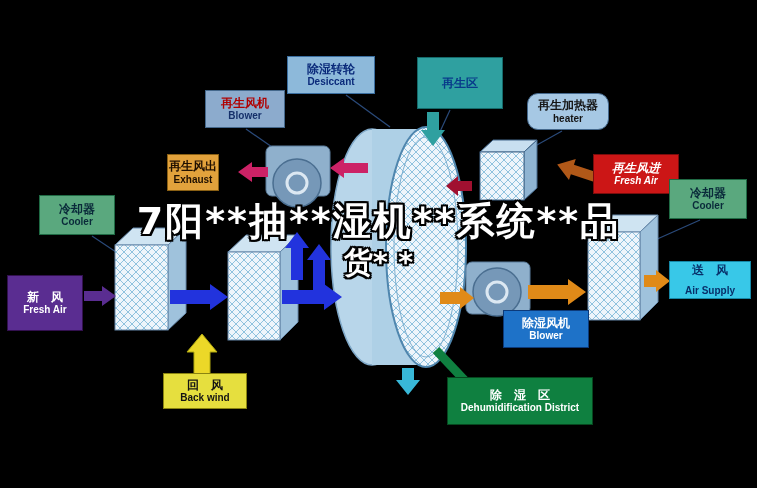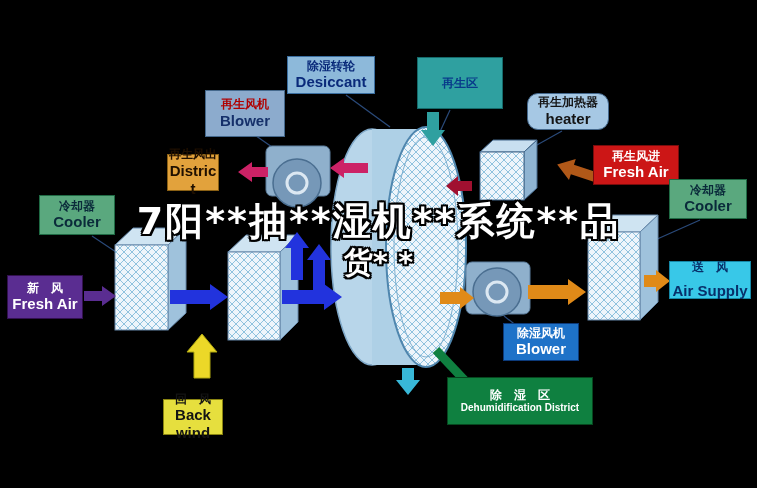--- a/index.html
+++ b/index.html
@@ -2,34 +2,34 @@
 <html><head>
 <meta charset="utf-8">
 <style>
   html,body{margin:0;padding:0;background:#fff;}
   #stage{position:relative;width:757px;height:488px;background:#000000;overflow:hidden;
          font-family:"Liberation Sans","DejaVu Sans",sans-serif;}
   #diagram-svg{position:absolute;left:0;top:0;z-index:10;}
   .label{position:absolute;display:flex;flex-direction:column;align-items:center;justify-content:center;
          border:1px solid #333;font-weight:bold;z-index:20;box-sizing:border-box;text-align:center;line-height:1.2;}
   .label .zh{font-size:12px;white-space:nowrap;}
-  .label .en{font-size:15px;word-break:break-word;}
+  .label .en{font-size:10px;word-break:break-word;}
   .lbl-desiccant{left:287px;top:56px;width:88px;height:38px;background:#8db9da;border-color:#3a6ea0;color:#0a2a7a;}
   .lbl-regeneration{left:417px;top:57px;width:86px;height:52px;background:#2fa0a0;border-color:#156a6a;color:#083a8a;align-items:center;}
-  .lbl-regen-blower{left:205px;top:90px;width:80px;height:47px;background:#8cabcd;border-color:#44688c;}
+  .lbl-regen-blower{left:205px;top:90px;width:80px;height:38px;background:#8cabcd;border-color:#44688c;}
   .lbl-regen-blower .zh{color:#b00000;} .lbl-regen-blower .en{color:#15306a;}
   .lbl-heater{left:527px;top:93px;width:82px;height:37px;background:#a6c8e4;border-color:#44688c;color:#141414;border-radius:11px;}
   .lbl-exhaust{left:167px;top:154px;width:52px;height:37px;background:#e2a23c;border-color:#8a6014;color:#201000;}
-  .lbl-regen-fresh{left:593px;top:145px;width:86px;height:40px;background:#cc1616;border-color:#7a0c0c;color:#ffffff;}
+  .lbl-regen-fresh{left:593px;top:154px;width:86px;height:40px;background:#cc1616;border-color:#7a0c0c;color:#ffffff;font-style:italic;}
   .lbl-cooler-left{left:39px;top:195px;width:76px;height:40px;background:#5aa87e;border-color:#1f6a44;color:#0a2a3a;}
   .lbl-cooler-right{left:669px;top:179px;width:78px;height:40px;background:#5aa87e;border-color:#1f6a44;color:#0a2a3a;}
-  .lbl-fresh-air{left:7px;top:275px;width:76px;height:44px;background:#5a2d91;border-color:#32104f;color:#ffffff;}
+  .lbl-fresh-air{left:7px;top:275px;width:76px;height:56px;background:#5a2d91;border-color:#32104f;color:#ffffff;}
   .lbl-air-supply{left:669px;top:261px;width:82px;height:38px;background:#38c8e8;border-color:#1588a8;color:#08306a;gap:8px;}
-  .lbl-back-wind{left:163px;top:399px;width:60px;height:36px;background:#e6df3e;border-color:#8a8410;color:#141414;}
-  .lbl-dehum-blower{left:503px;top:323px;width:76px;height:38px;background:#1e72c8;border-color:#0c3a7a;color:#ffffff;}
+  .lbl-back-wind{left:163px;top:373px;width:84px;height:36px;background:#e6df3e;border-color:#8a8410;color:#141414;}
+  .lbl-dehum-blower{left:503px;top:310px;width:86px;height:38px;background:#1e72c8;border-color:#0c3a7a;color:#ffffff;}
   .lbl-dehum-district{left:447px;top:377px;width:146px;height:48px;background:#0f8040;border-color:#06481f;color:#ffffff;}
   .lbl-dehum-district .en{font-size:10px;}
   .watermark{position:absolute;left:0;right:0;top:196px;z-index:50;text-align:center;pointer-events:none;
              font-family:"DejaVu Sans",sans-serif;font-weight:bold;color:#ffffff;}
   .watermark .l1{font-size:38px;letter-spacing:2px;
     text-shadow:-2px -2px 0 #000,2px -2px 0 #000,-2px 2px 0 #000,2px 2px 0 #000,0 -2px 0 #000,0 2px 0 #000,-2px 0 0 #000,2px 0 0 #000;}
   .watermark .l2{font-size:29px;margin-top:-4px;
     text-shadow:-2px -2px 0 #000,2px -2px 0 #000,-2px 2px 0 #000,2px 2px 0 #000,0 -2px 0 #000,0 2px 0 #000,-2px 0 0 #000,2px 0 0 #000;}
 </style>
 </head>
@@ -142,21 +142,21 @@
     <div class="en">Blower</div>
   </div>
 
   <div class="label lbl-heater">
     <div class="zh">再生加热器</div>
     <div class="en">heater</div>
   </div>
 
   <div class="label lbl-exhaust">
     <div class="zh">再生风出</div>
-    <div class="en">District</div>
+    <div class="en">Exhaust</div>
   </div>
 
   <div class="label lbl-regen-fresh">
     <div class="zh">再生风进</div>
     <div class="en">Fresh Air</div>
   </div>
 
   <div class="label lbl-cooler-left">
     <div class="zh">冷却器</div>
     <div class="en">Cooler</div>

